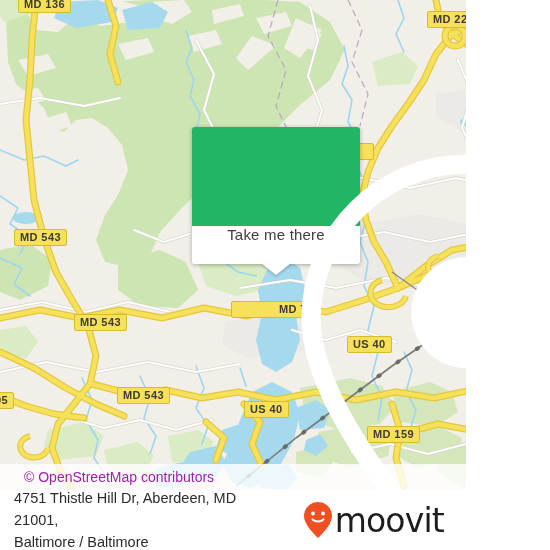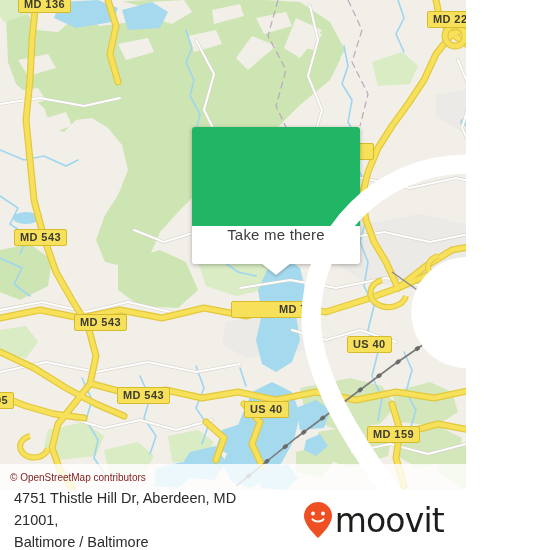--- a/index.html
+++ b/index.html
@@ -105,23 +105,23 @@
     left: 0;
     bottom: 0;
     height: 26px;
     width: 100%;
     display: flex;
     align-items: center;
     background: rgba(255,255,255,0.80);
     z-index: 30;
   }
   #attribution-text {
-    font-size: 10px;
-    color: #7f1d1d;
-    padding-left: 10px;
+    font-size: 14px;
+    color: #a21caf;
+    padding-left: 24px;
     font-family: "Liberation Sans", sans-serif;
   }
 
   
   #footer {
     position: absolute;
     left: 0;
     top: 490px;
     width: 462px;
     height: 60px;

